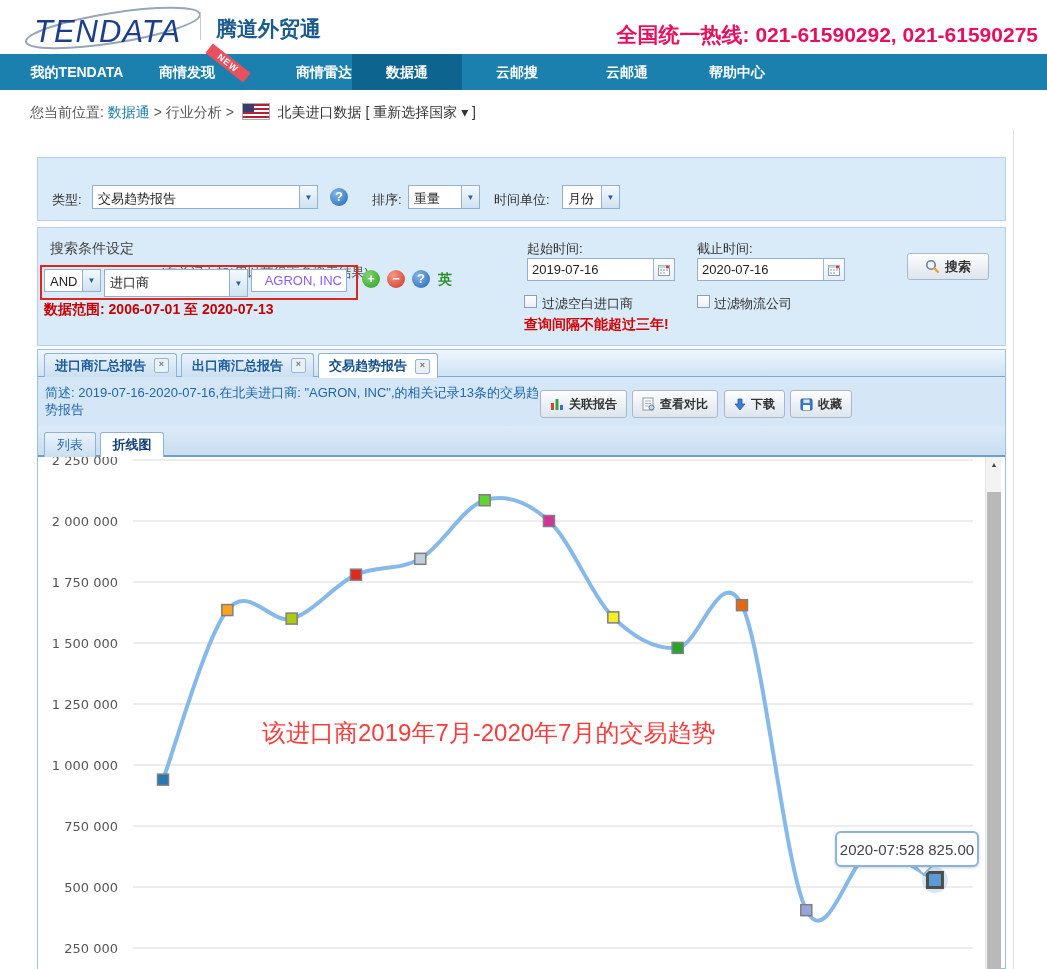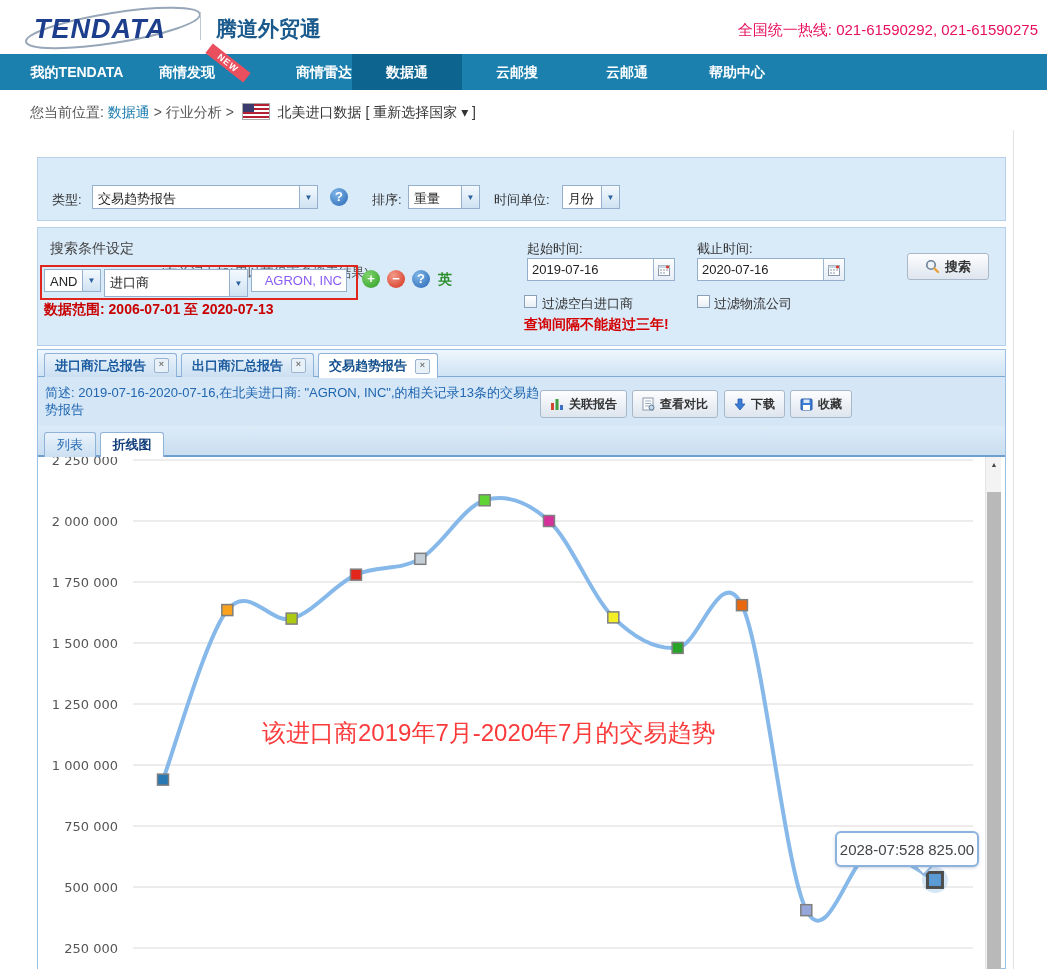--- a/index.html
+++ b/index.html
@@ -1,23 +1,23 @@
 <!DOCTYPE html>
 <html><head>
 <meta charset="utf-8">
 <style>
   html,body{margin:0;padding:0;background:#fff;font-family:"Liberation Sans","DejaVu Sans",sans-serif;}
   .page{position:relative;width:1047px;height:969px;overflow:hidden;background:#fff;}
   .abs{position:absolute;}
   
-  .logo-text{position:absolute;left:34px;top:14px;font-style:italic;font-weight:700;font-size:27px;color:#1d3e8d;letter-spacing:1px;}
+  .logo-text{position:absolute;left:34px;top:14px;font-style:italic;font-weight:400;font-size:31px;color:#1d3e8d;letter-spacing:1px;}
   .logo-swoosh{position:absolute;left:18px;top:2px;}
   .logo-sep{position:absolute;left:200px;top:12px;width:1px;height:28px;background:#c3c9d2;}
   .brand{position:absolute;left:216px;top:15px;font-size:21px;font-weight:600;color:#1a5a8c;}
-  .hotline{position:absolute;right:9px;top:21px;font-size:15px;font-weight:normal;color:#e8105e;}
+  .hotline{position:absolute;right:9px;top:21px;font-size:21px;font-weight:bold;color:#e8105e;}
   
   .nav{position:absolute;left:0;top:54px;width:1047px;height:36px;background:#1b80ae;}
   .nav-item{position:absolute;top:54px;height:36px;width:110px;line-height:36px;text-align:center;color:#fff;font-size:14px;font-weight:bold;cursor:pointer;}
   .nav-item.active{background:#0d648f;}
   .ribbon{position:absolute;left:204px;top:57px;transform:rotate(38deg);background:#ea4f5e;color:#fff;font-size:9px;font-weight:bold;padding:1px 12px;z-index:6;letter-spacing:1px;}
   
   .crumbrow{position:absolute;left:30px;top:103px;font-size:14px;color:#555;}
   .crumbrow .lnk{color:#1b7cae;cursor:pointer;}
   .crumbrow .dark{color:#333;}
   .flag{width:26px;height:15px;border:1px solid #aaa;position:relative;display:inline-block;vertical-align:-3px;margin:0 4px;background:repeating-linear-gradient(180deg,#b22234 0,#b22234 2px,#fff 2px,#fff 4px);}
@@ -278,21 +278,21 @@
         <rect x="634.14" y="185.38" width="11" height="11" fill="#28a428" stroke="#7f7f7f" stroke-width="1.5"></rect>
         <rect x="698.47" y="142.68" width="11" height="11" fill="#e9680f" stroke="#7f7f7f" stroke-width="1.5"></rect>
         <rect x="762.8" y="447.68" width="11" height="11" fill="#96a6da" stroke="#7f7f7f" stroke-width="1.5"></rect>
         <rect x="827.13" y="390.34000000000003" width="11" height="11" fill="#9aa0a6" stroke="#7f7f7f" stroke-width="1.5"></rect>
         <circle cx="896.96" cy="422.9667" r="13" fill="rgba(91,155,213,0.25)"></circle>
         <rect x="889.46" y="415.4667" width="15" height="15" fill="#5b9bd5" stroke="#4d4d4d" stroke-width="3"></rect>
       </svg>
   </div>
   <div class="annotation" style="color: rgb(251, 59, 59);">该进口商2019年7月-2020年7月的交易趋势</div>
   <div class="tooltail"></div>
-  <div class="tooltip">2028-07:528 825.00</div>
+  <div class="tooltip">2020-07:528 825.00</div>
 
   <div class="vsb">
     <div class="vsb-up">▲</div>
     <div class="vsb-thumb"></div>
   </div>
   <div class="outer-line"></div>
 
 </div>
 
 </body></html>

